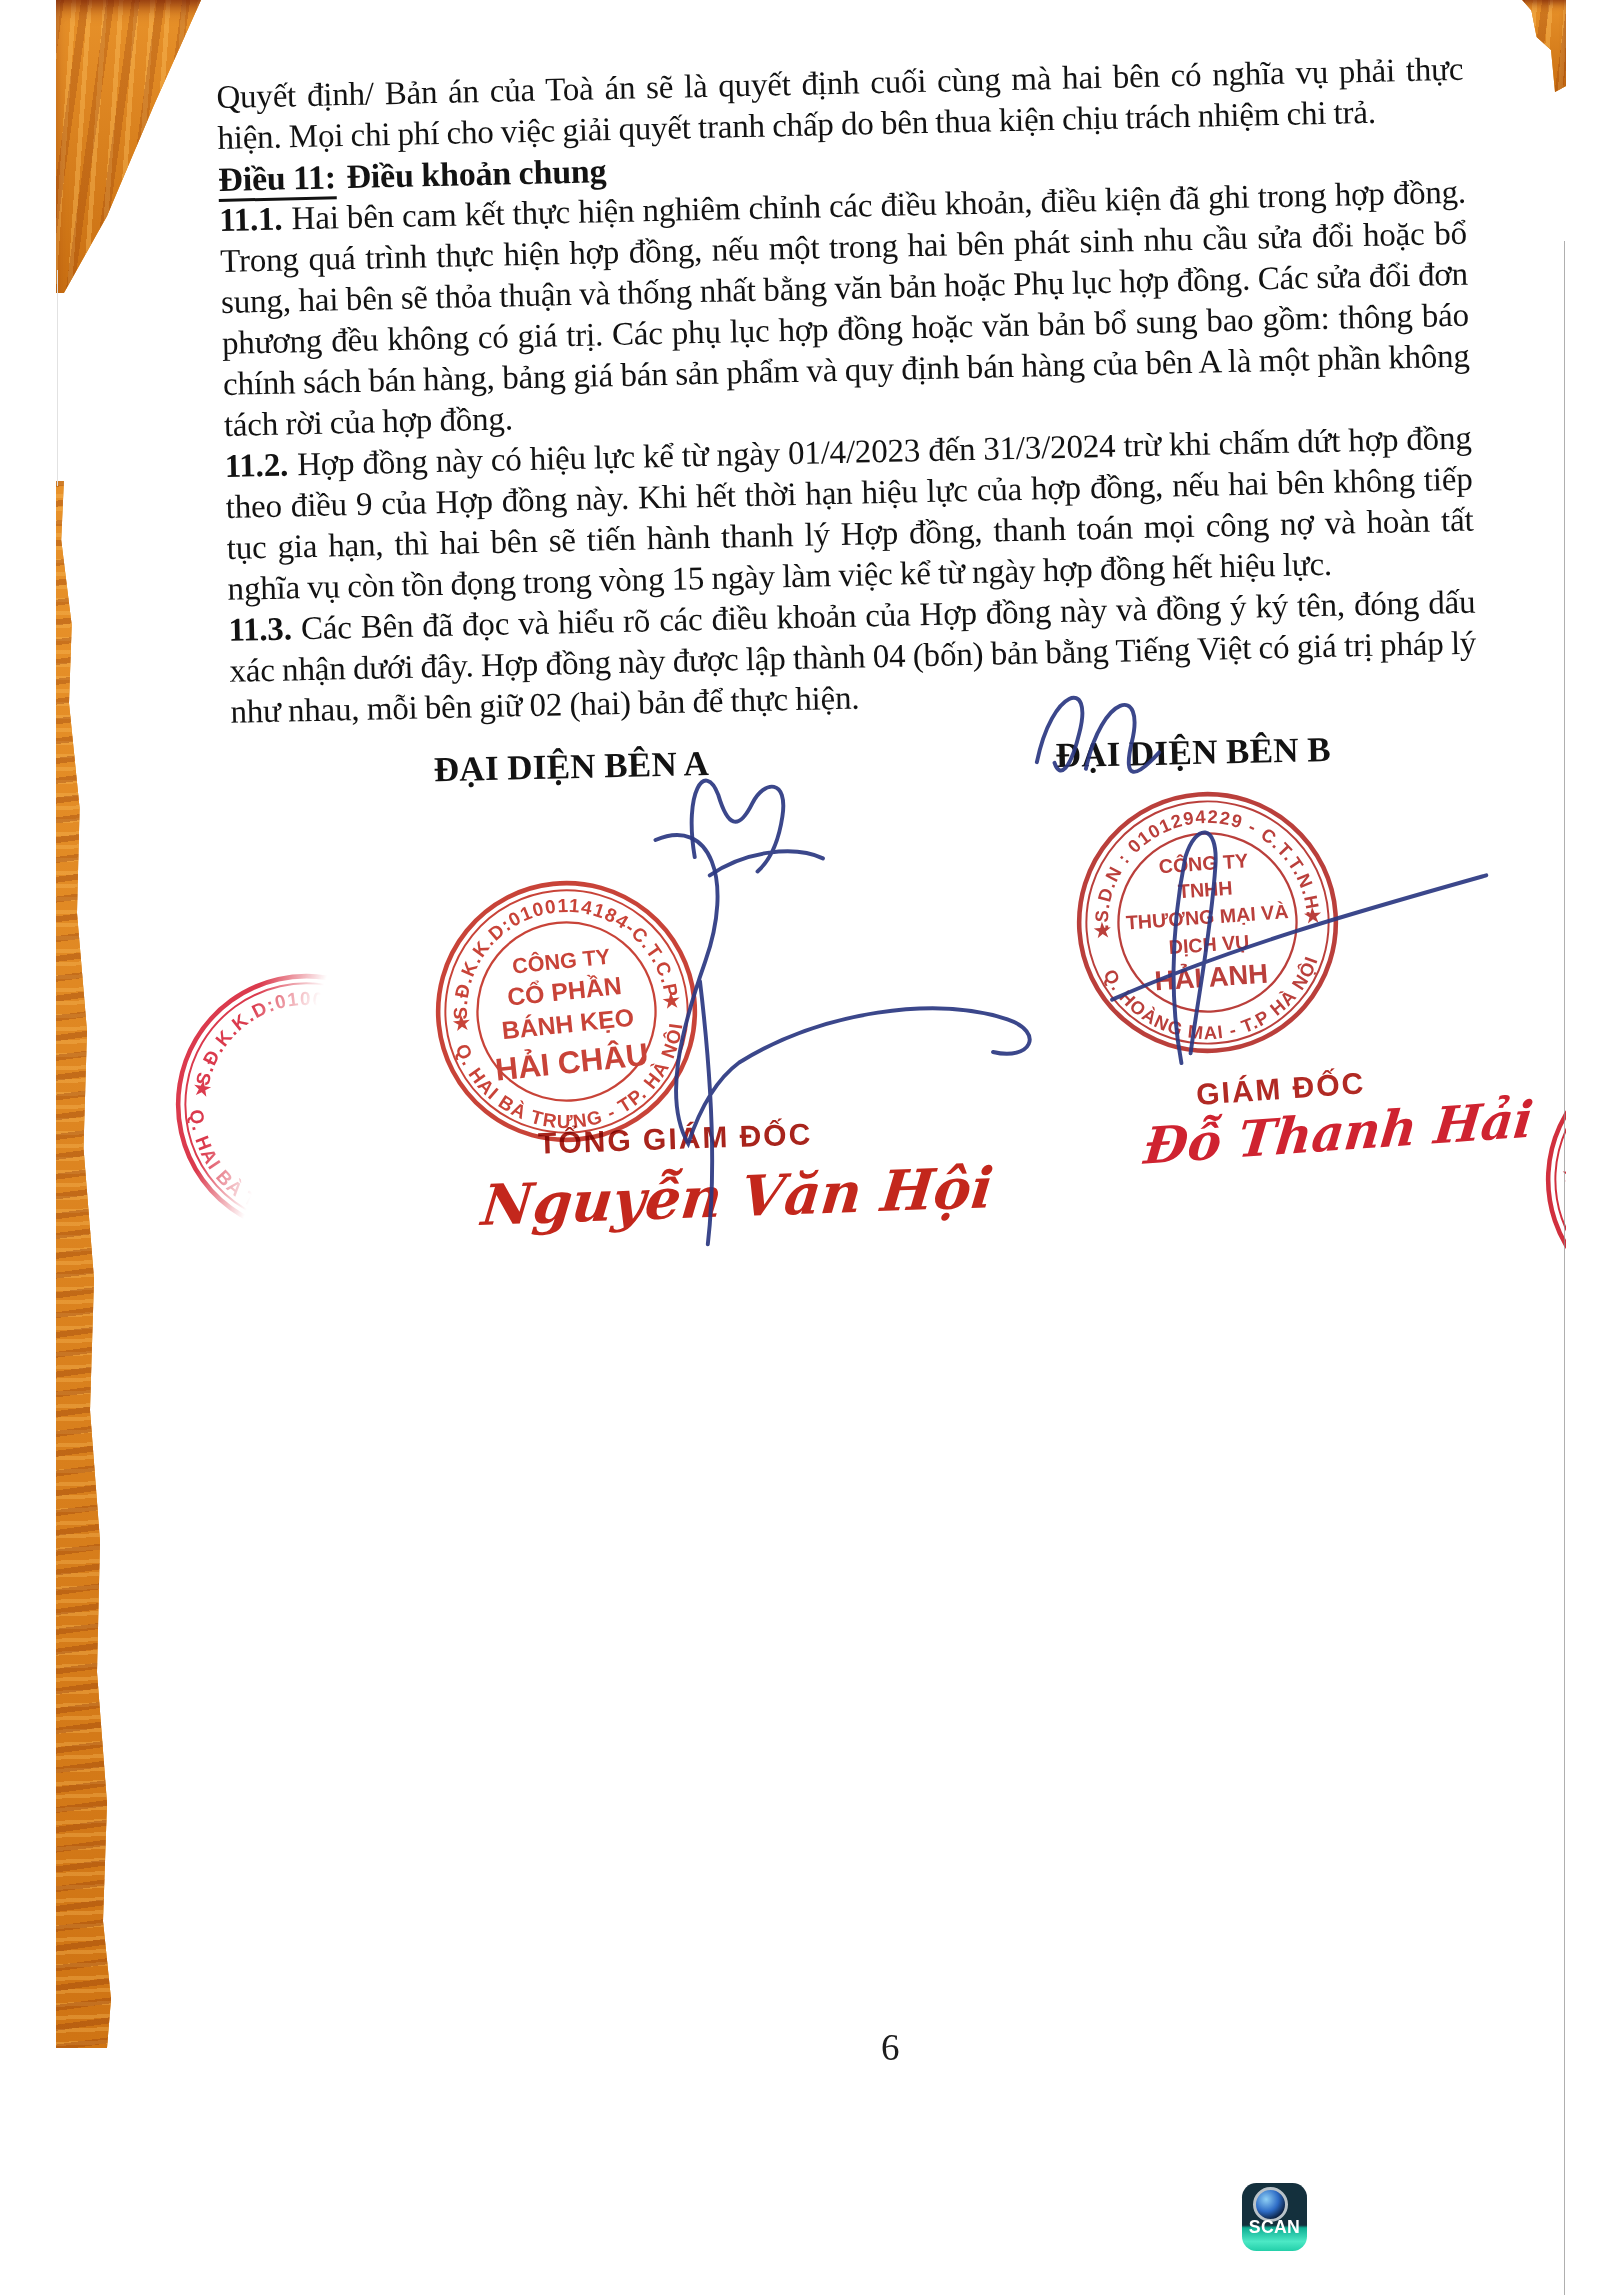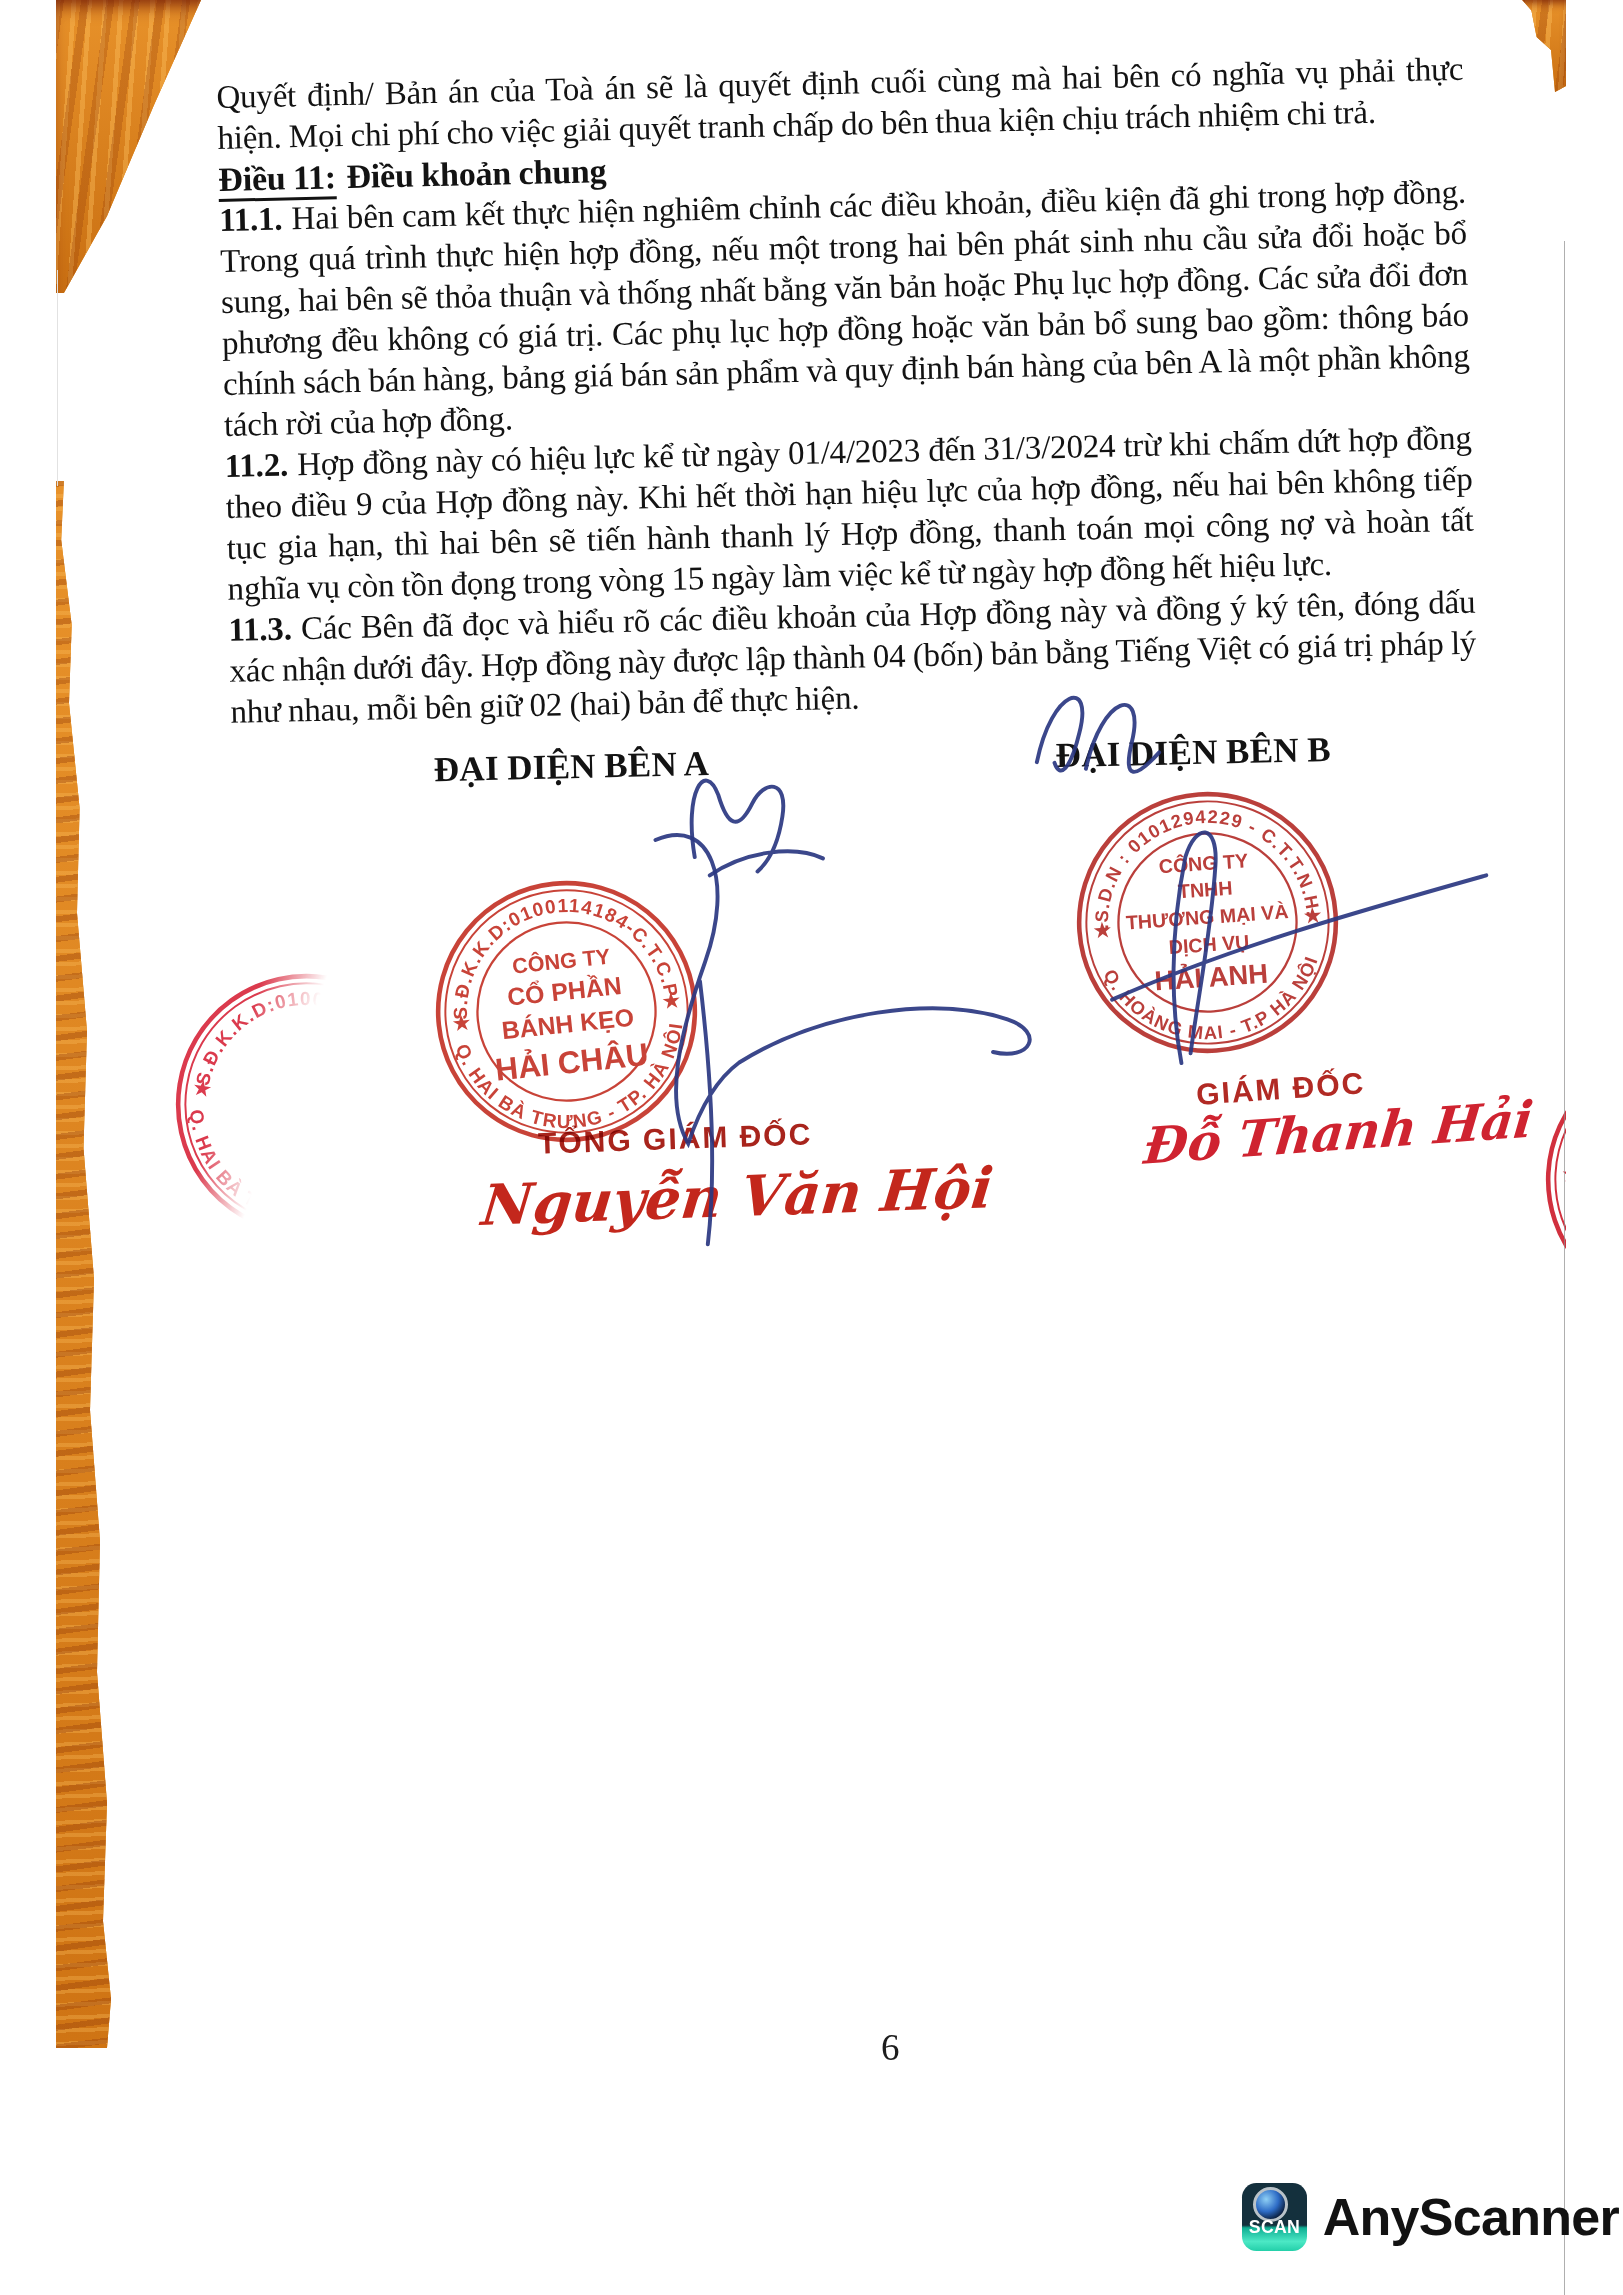--- a/index.html
+++ b/index.html
@@ -202,17 +202,16 @@
   <div class="scan-cover-right"></div>
   <div class="page-edge-right"></div>
 
   <div class="page-number">6</div>
 
   <div class="watermark">
     <div class="ws-icon">
       <span class="ws-lens"></span>
       <span class="ws-scan">SCAN</span>
     </div>
-    <div class="ws-name">AnyScanner</div>
   </div>
 
 </div>
 
 
 </body></html>

